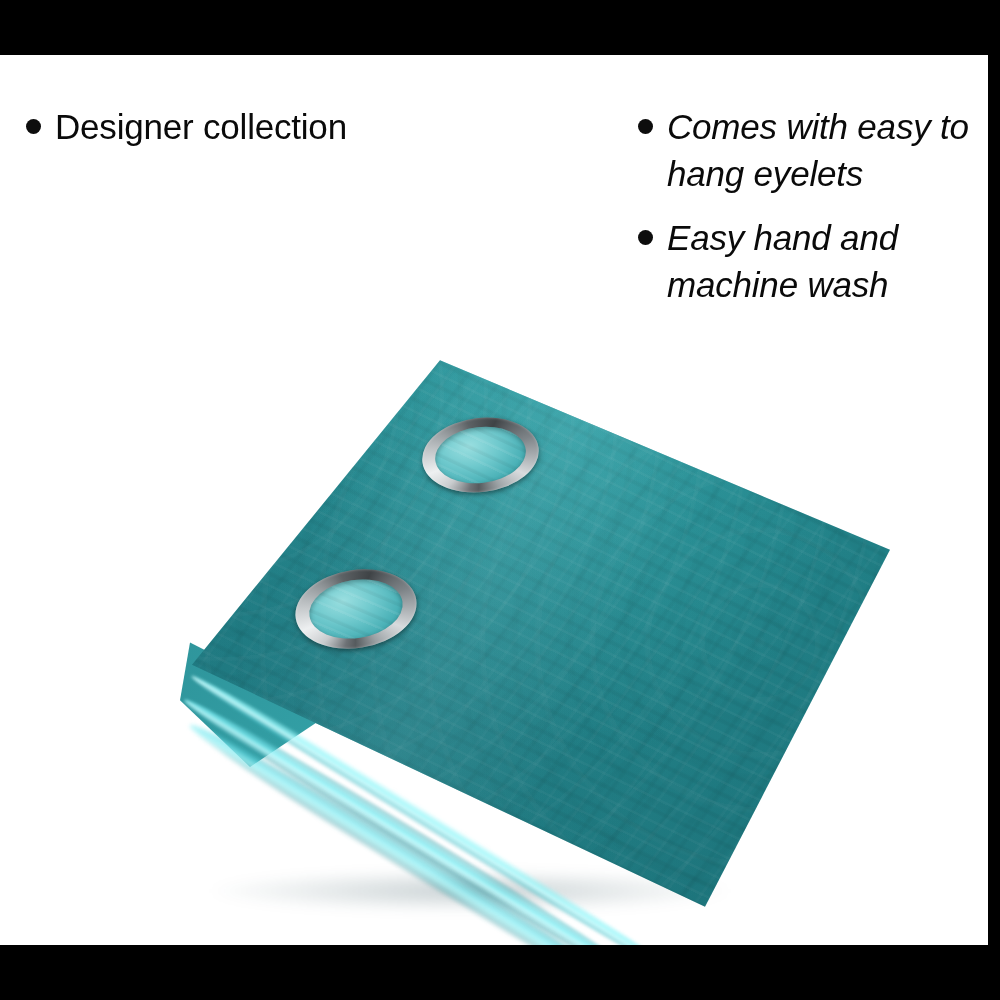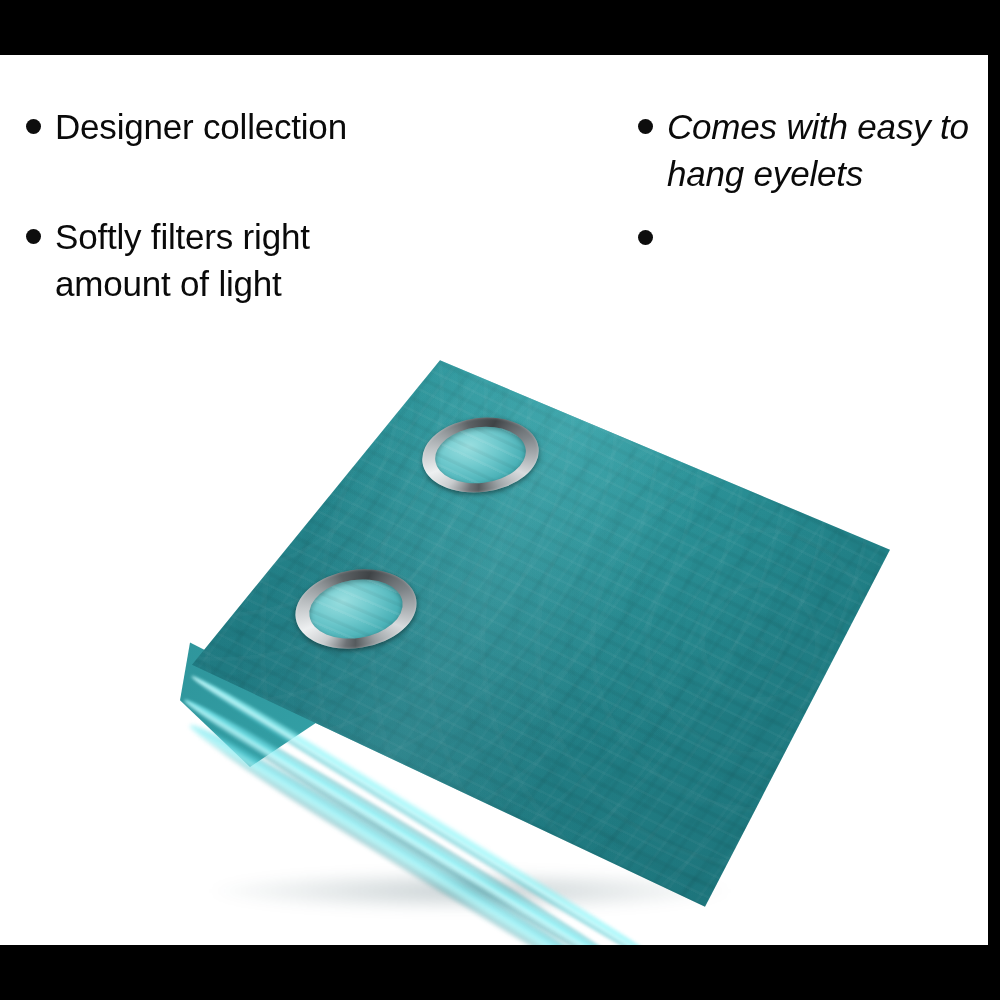--- a/index.html
+++ b/index.html
@@ -308,37 +308,34 @@
       </div>
     </div>
 
     <div class="bullets" id="col-left">
 
       <div class="bullet-row" id="lb0">
         <span class="dot"></span>
         <span class="btext">Designer collection</span>
       </div>
 
-      <div class="bullet-row" id="lb1">
-        <span class="dot"></span>
-        <span class="btext">Softly filters right
-amount of light</span>
-      </div>
     </div>
 
     <div class="bullets" id="col-right">
 
       <div class="bullet-row" id="rb0">
         <span class="dot"></span>
         <span class="btext">Comes with easy to
 hang eyelets</span>
       </div>
 
       <div class="bullet-row" id="rb1">
         <span class="dot"></span>
+        <span class="btext">Easy hand and
+machine wash</span>
       </div>
     </div>
 
   </div>
 
   <div class="bar" id="bar-top"></div>
   <div class="bar" id="bar-bottom"></div>
 
 </div>
 

